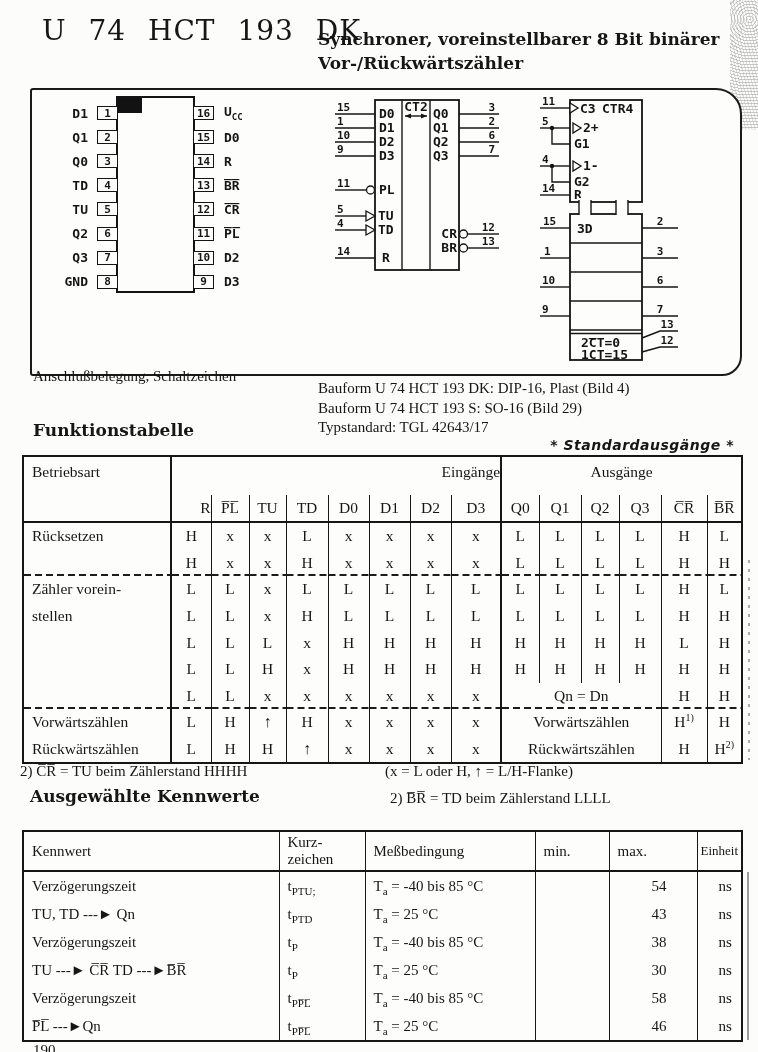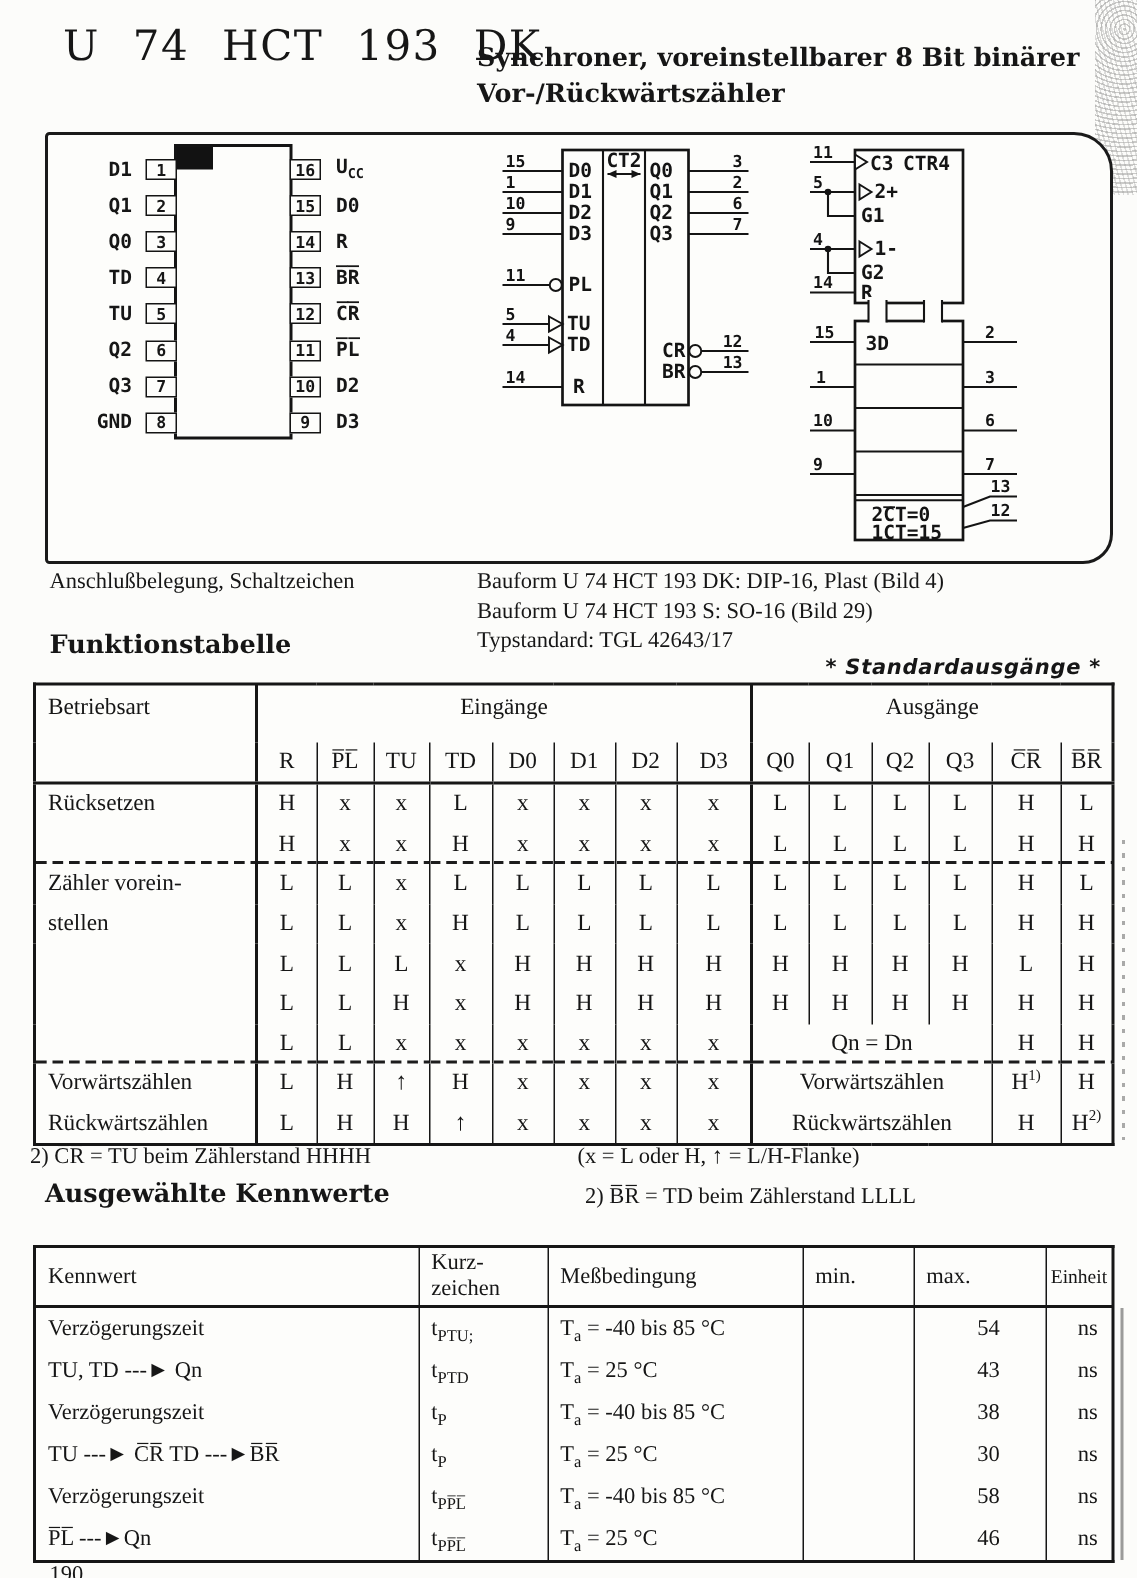--- a/index.html
+++ b/index.html
@@ -37,33 +37,33 @@
   svg.symbols .sym{fill:none;stroke:#141414;stroke-width:1.8;}
   svg.symbols line, svg.symbols path{stroke:#141414;stroke-width:1.4;fill:none;}
   svg.symbols polygon.open{fill:#fdfdfb;stroke:#141414;stroke-width:1.3;}
   svg.symbols polygon.solid{fill:#141414;stroke:none;}
   svg.symbols circle.bubble{fill:#fdfdfb;stroke:#141414;stroke-width:1.3;}
   svg.symbols circle.dot{fill:#141414;stroke:none;}
   svg.symbols text{fill:#141414;}
   .dlab{font:700 13px "DejaVu Sans Mono", monospace;}
   .dnum{font:700 11px "DejaVu Sans Mono", monospace;}
   
-  .cap-left{left:33px;top:379px;font:400 15px "Liberation Serif", serif;line-height:19px;}
+  .cap-left{left:33px;top:367px;font:400 15px "Liberation Serif", serif;line-height:19px;}
   .funk-heading{left:33px;top:420px;font:700 17px "DejaVu Serif", serif;}
   .cap-right{left:318px;top:379px;font:400 15px "Liberation Serif", serif;line-height:19.5px;white-space:nowrap;}
   .std-out{right:24px;top:437px;font:italic 600 14px "DejaVu Sans", sans-serif;letter-spacing:.5px;}
   
   table{border-collapse:collapse;table-layout:fixed;background:#fdfdfb;}
   .ft{left:22px;top:455px;width:719px;border:2px solid #161616;}
   .ft th,.ft td{padding:0;font:400 15.5px "Liberation Serif", serif;overflow:hidden;}
   .ft th{font-weight:400;}
   .ft .hrow1 th{height:32px;vertical-align:top;padding-top:6px;text-align:center;}
   .ft .hrow2 th{height:26px;text-align:center;border-left:1px solid #161616;}
   .ft th.ft-bart{text-align:left;padding-left:8px;border-radius:28px;}
-  .ft th.gin,.ft .hrow2 th.first-in{border-left:2px solid #161616;}
+  .ft th.gin,.ft .hrow2 th.first-in{border-left:2px solid #161616;text-align:right;}
   .ft th.gout,.ft .hrow2 th.first-out{border-left:2px solid #161616;}
   .ft thead tr:last-child th, .ft th.ft-bart{border-bottom:2px solid #161616;}
   .ft tbody td{height:26.6px;text-align:center;vertical-align:middle;border-left:1px solid #161616;}
   .ft tbody td.ft-label{text-align:left;padding-left:8px;border-left:none;}
   .ft tbody td.first-in{border-left:2px solid #161616;}
   .ft tbody td.first-out{border-left:2px solid #161616;}
   .ft tr.dashed td{
     background-image:linear-gradient(to right,#1c1c1c 62%,transparent 38%);
     background-size:11px 2px;background-repeat:repeat-x;background-position:0 bottom;}
   .ft sup{font-size:10px;line-height:0;}

